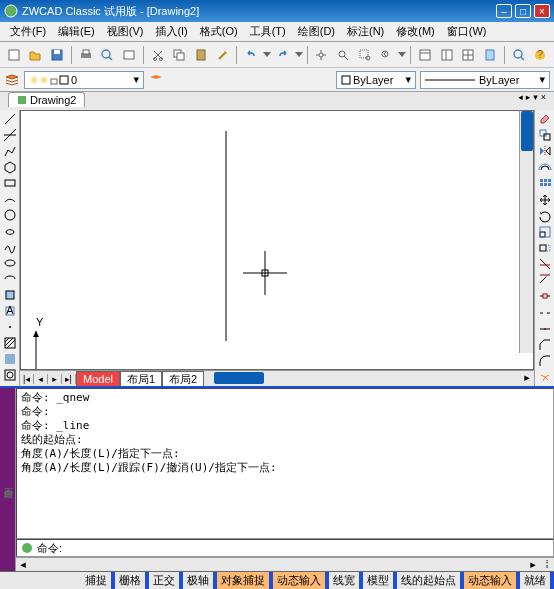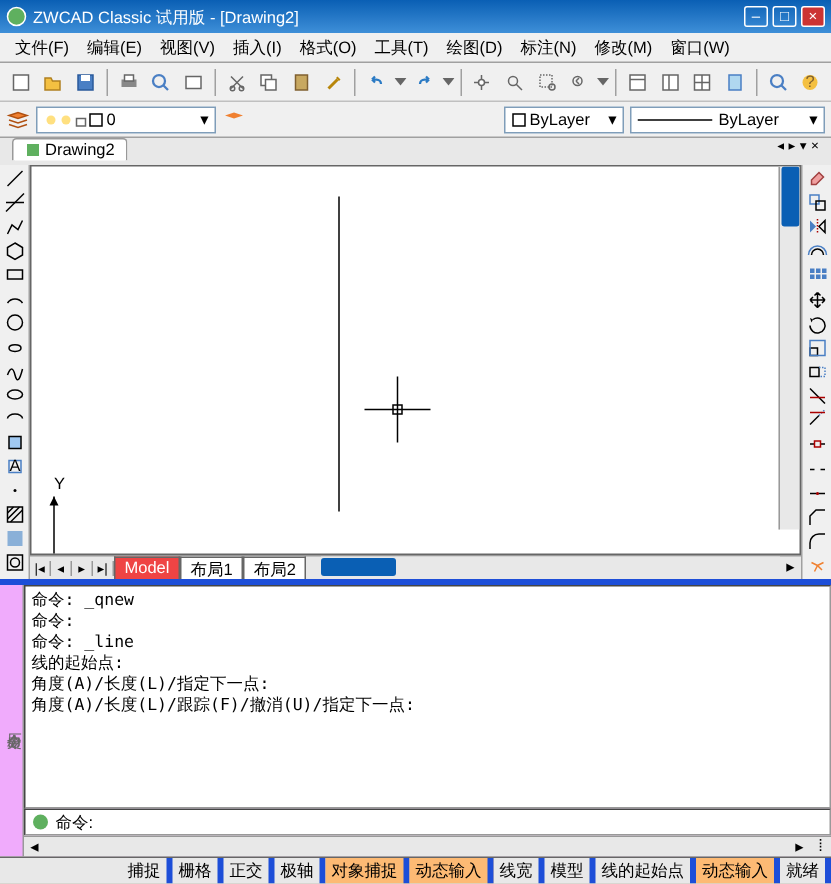--- a/index.html
+++ b/index.html
@@ -34,21 +34,21 @@
 .canvas svg{position:absolute;top:0;left:0}
 .vscroll{position:absolute;right:0;top:0;bottom:16px;width:14px;background:#e8e8e8;border-left:1px solid #999}
 .vscroll::before{content:"";position:absolute;top:0;left:1px;width:12px;height:40px;background:#0a5fb4;border-radius:2px}
 .hscrollrow{height:16px;display:flex;background:#e8e8e8;border-top:1px solid #999}
 .hscrollrow .tabbtns{display:flex;align-items:center}
 .hscrollrow .tabbtns span{width:14px;text-align:center;cursor:pointer;font-size:9px;border-right:1px solid #999}
 .hscrollrow .sheet{padding:0 6px;background:#fff;border:1px solid #666;border-bottom:none;font-size:10px;cursor:pointer;display:flex;align-items:center}
 .hscrollrow .sheet.active{background:#ef4444;color:#fff}
 .hscrollrow .hscroll{flex:1;margin-left:10px;background:#e8e8e8;position:relative}
 .hscrollrow .hscroll::before{content:"";position:absolute;left:0;top:1px;width:50px;height:12px;background:#0a5fb4;border-radius:2px}
-.cmdarea{height:185px;display:flex;background:#f0abfc;border-top:4px solid #1d4ed8}
+.cmdarea{height:185px;display:flex;background:#701a75;border-top:2px solid #1d4ed8}
 .cmdside{width:16px;writing-mode:vertical-rl;text-align:center;font-size:10px;padding:4px 0;color:#666;border-right:1px solid #999}
 .cmdbody{flex:1;display:flex;flex-direction:column}
 .cmdhist{flex:1;background:#fff;border:1px inset #999;padding:2px 4px;font-size:11px;line-height:14px;overflow:auto;white-space:pre-wrap;font-family:SimSun,monospace}
 .cmdline{height:18px;background:#fff;border:1px inset #999;display:flex;align-items:center;padding:0 4px;font-size:11px;font-family:SimSun,monospace}
 .cmdscroll{height:14px;background:#e8e8e8;border-top:1px solid #999;display:flex}
 .cmdscroll span{width:14px;text-align:center;cursor:pointer}
 .status{height:18px;background:#e8e8e8;border-top:1px solid #666;display:flex;align-items:center;font-size:10px}
 .status .coords{padding:0 6px;border-right:1px solid #999;width:150px}
 .status .sbtn{padding:0 4px;border-right:4px solid #1d4ed8;cursor:pointer;height:100%;display:flex;align-items:center}
 .status .sbtn.active{background:#fdba74}

